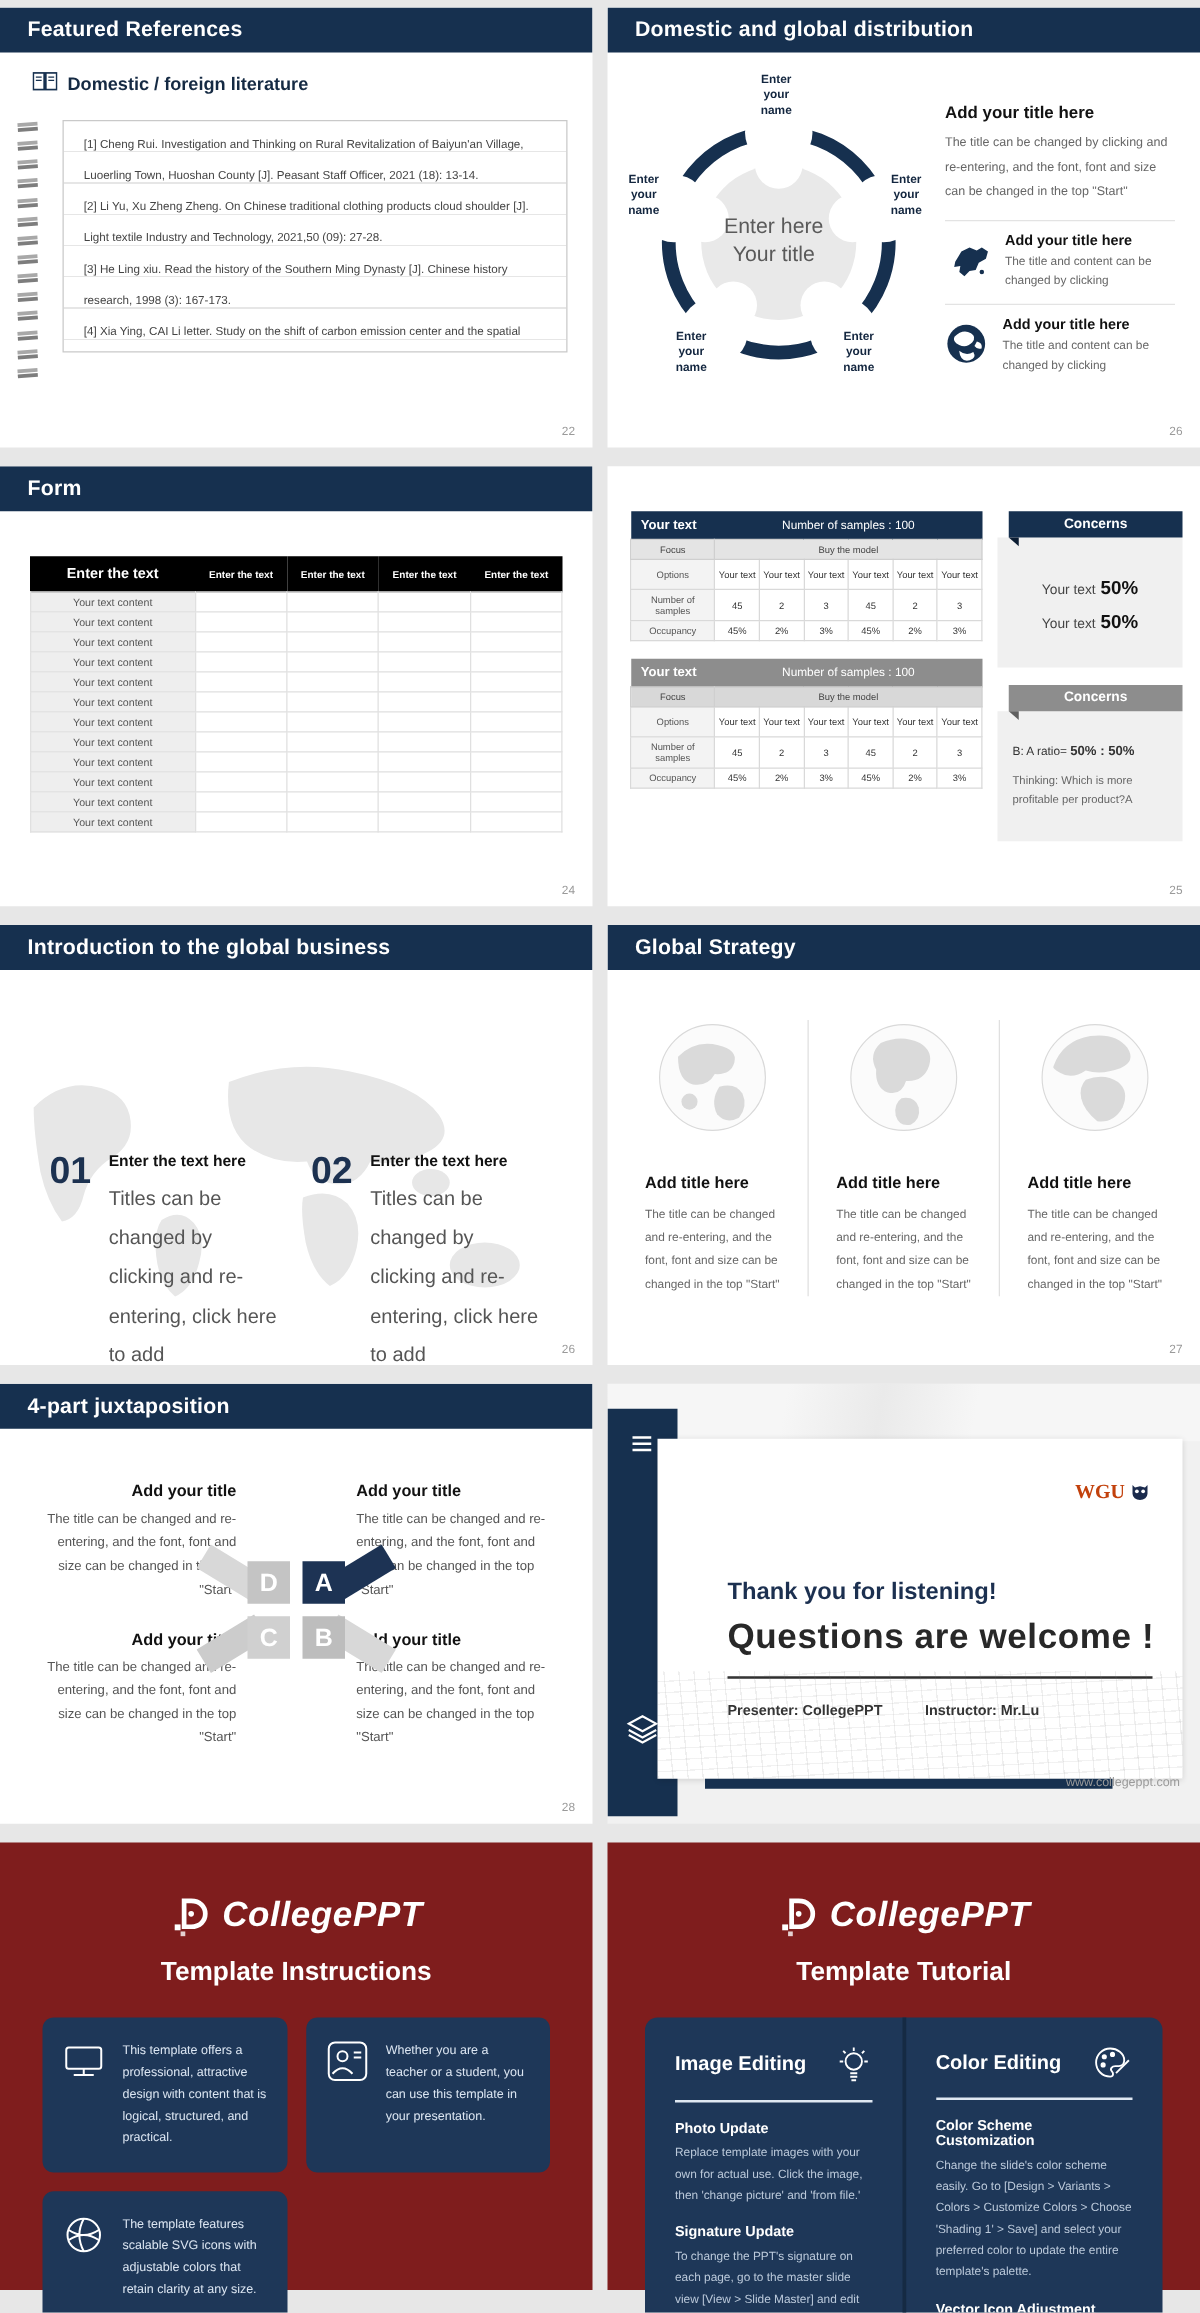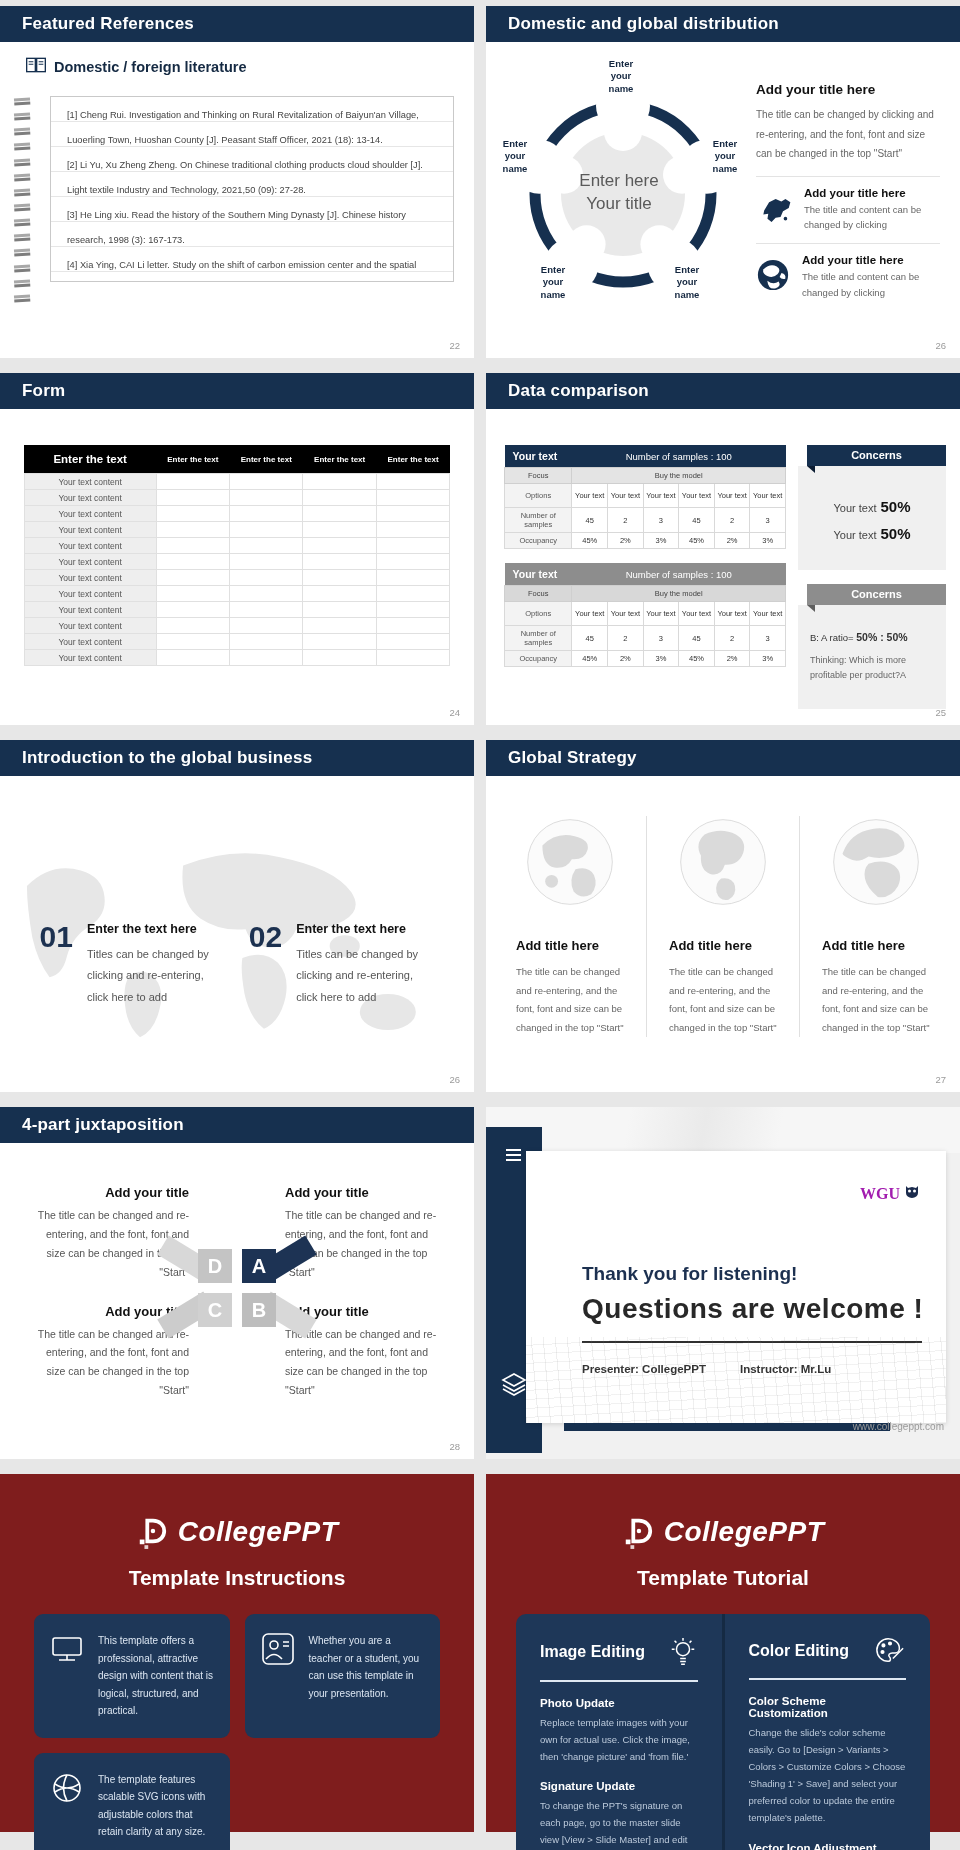--- a/index.html
+++ b/index.html
@@ -68,21 +68,21 @@
   .c-ratio b { font-size:10.5px; }
   .c-note { font-size:9px; color:#666; line-height:1.7; }
 
   
   .gb-body { position:relative; height:316px; }
   .watermark { position:absolute; left:0; top:56px; width:100%; height:240px; }
   .gb-items { position:absolute; left:0; right:0; top:146px; display:flex; justify-content:space-evenly; padding:0 16px; }
   .gb-item { display:flex; gap:14px; width:42%; }
   .gb-num { font-size:30px; font-weight:bold; color:#1c3150; line-height:1; }
   .gb-item h4 { font-size:12.5px; color:#111; margin-bottom:8px; }
-  .gb-item p { font-size:11px; color:#555; line-height:1.95; }
+  .gb-item p { font-size:16px; color:#555; line-height:1.95; }
 
   
   .gs-body { display:flex; padding:40px 8px 0; }
   .gs-col { flex:1; padding:0 22px; }
   .gs-col + .gs-col { border-left:1px solid #e0e0e0; }
   .gs-col svg { display:block; margin:0 auto 30px; }
   .gs-col h4 { font-size:13px; color:#111; margin-bottom:10px; }
   .gs-col p { font-size:9.5px; color:#666; line-height:1.95; }
 
   
@@ -93,21 +93,21 @@
   .jux-x { position:absolute; left:157px; top:118px; }
 
   
   .ty { background:#f1f1f1; }
   .ty-band { position:absolute; top:0; left:0; right:0; height:46px; background:linear-gradient(100deg,#f6f6f6 30%,#eaeaea 46%,#f6f6f6 62%); }
   .ty-side { position:absolute; left:0; top:20px; width:56px; bottom:6px; background:#16304f; }
   .ty-burger { position:absolute; left:20px; top:22px; }
   .ty-burger i { display:block; width:15px; height:2px; background:#fff; margin-bottom:3px; }
   .ty-layers { position:absolute; left:14px; bottom:52px; }
   .ty-main { position:absolute; left:40px; top:44px; right:14px; bottom:36px; background:#fff; box-shadow:0 1px 5px rgba(0,0,0,.14); }
-  .ty-logo { position:absolute; top:34px; right:26px; display:flex; gap:4px; font-family:"Liberation Serif", serif; font-weight:bold; font-size:16px; color:#a21caf; }
+  .ty-logo { position:absolute; top:34px; right:26px; display:flex; align-items:center; gap:4px; font-family:"Liberation Serif", serif; font-weight:bold; font-size:16px; color:#c2410c; }
   .ty-text { position:absolute; left:56px; top:112px; }
   .ty-text h1 { font-size:19px; color:#1c3050; }
   .ty-text h2 { font-size:28px; color:#282828; margin-top:8px; letter-spacing:.5px; }
   .ty-rule { width:340px; height:2px; background:#2f2f2f; margin:16px 0 20px; }
   .ty-pres { font-size:11.5px; font-weight:bold; color:#333; display:flex; gap:34px; }
   .ty-mesh { position:absolute; left:0; right:0; bottom:0; height:86px;
              background:repeating-linear-gradient(85deg, rgba(120,120,120,.12) 0 1px, transparent 1px 12px),
                         repeating-linear-gradient(-3deg, rgba(120,120,120,.10) 0 1px, transparent 1px 9px); }
   .ty-strip { position:absolute; left:78px; right:70px; bottom:28px; height:8px; background:#16304f; }
   .ty-site { position:absolute; right:16px; bottom:27px; color:#9a9a9a; font-size:10px; }
@@ -336,23 +336,20 @@
             <td></td>
             <td></td>
             <td></td>
           </tr>
         </tbody>
     </table>
     <span class="pagenum">24</span>
   </section>
 
   <section class="slide">
-    <div class="slide-header">
-        <span>Data comparison</span>
-      </div>
     <div class="cmp-body">
       <div class="cmp-left">
         <table class="cmp t-navy">
           <colgroup>
               <col class="lab">
               <col>
               <col>
               <col>
               <col>
               <col>

